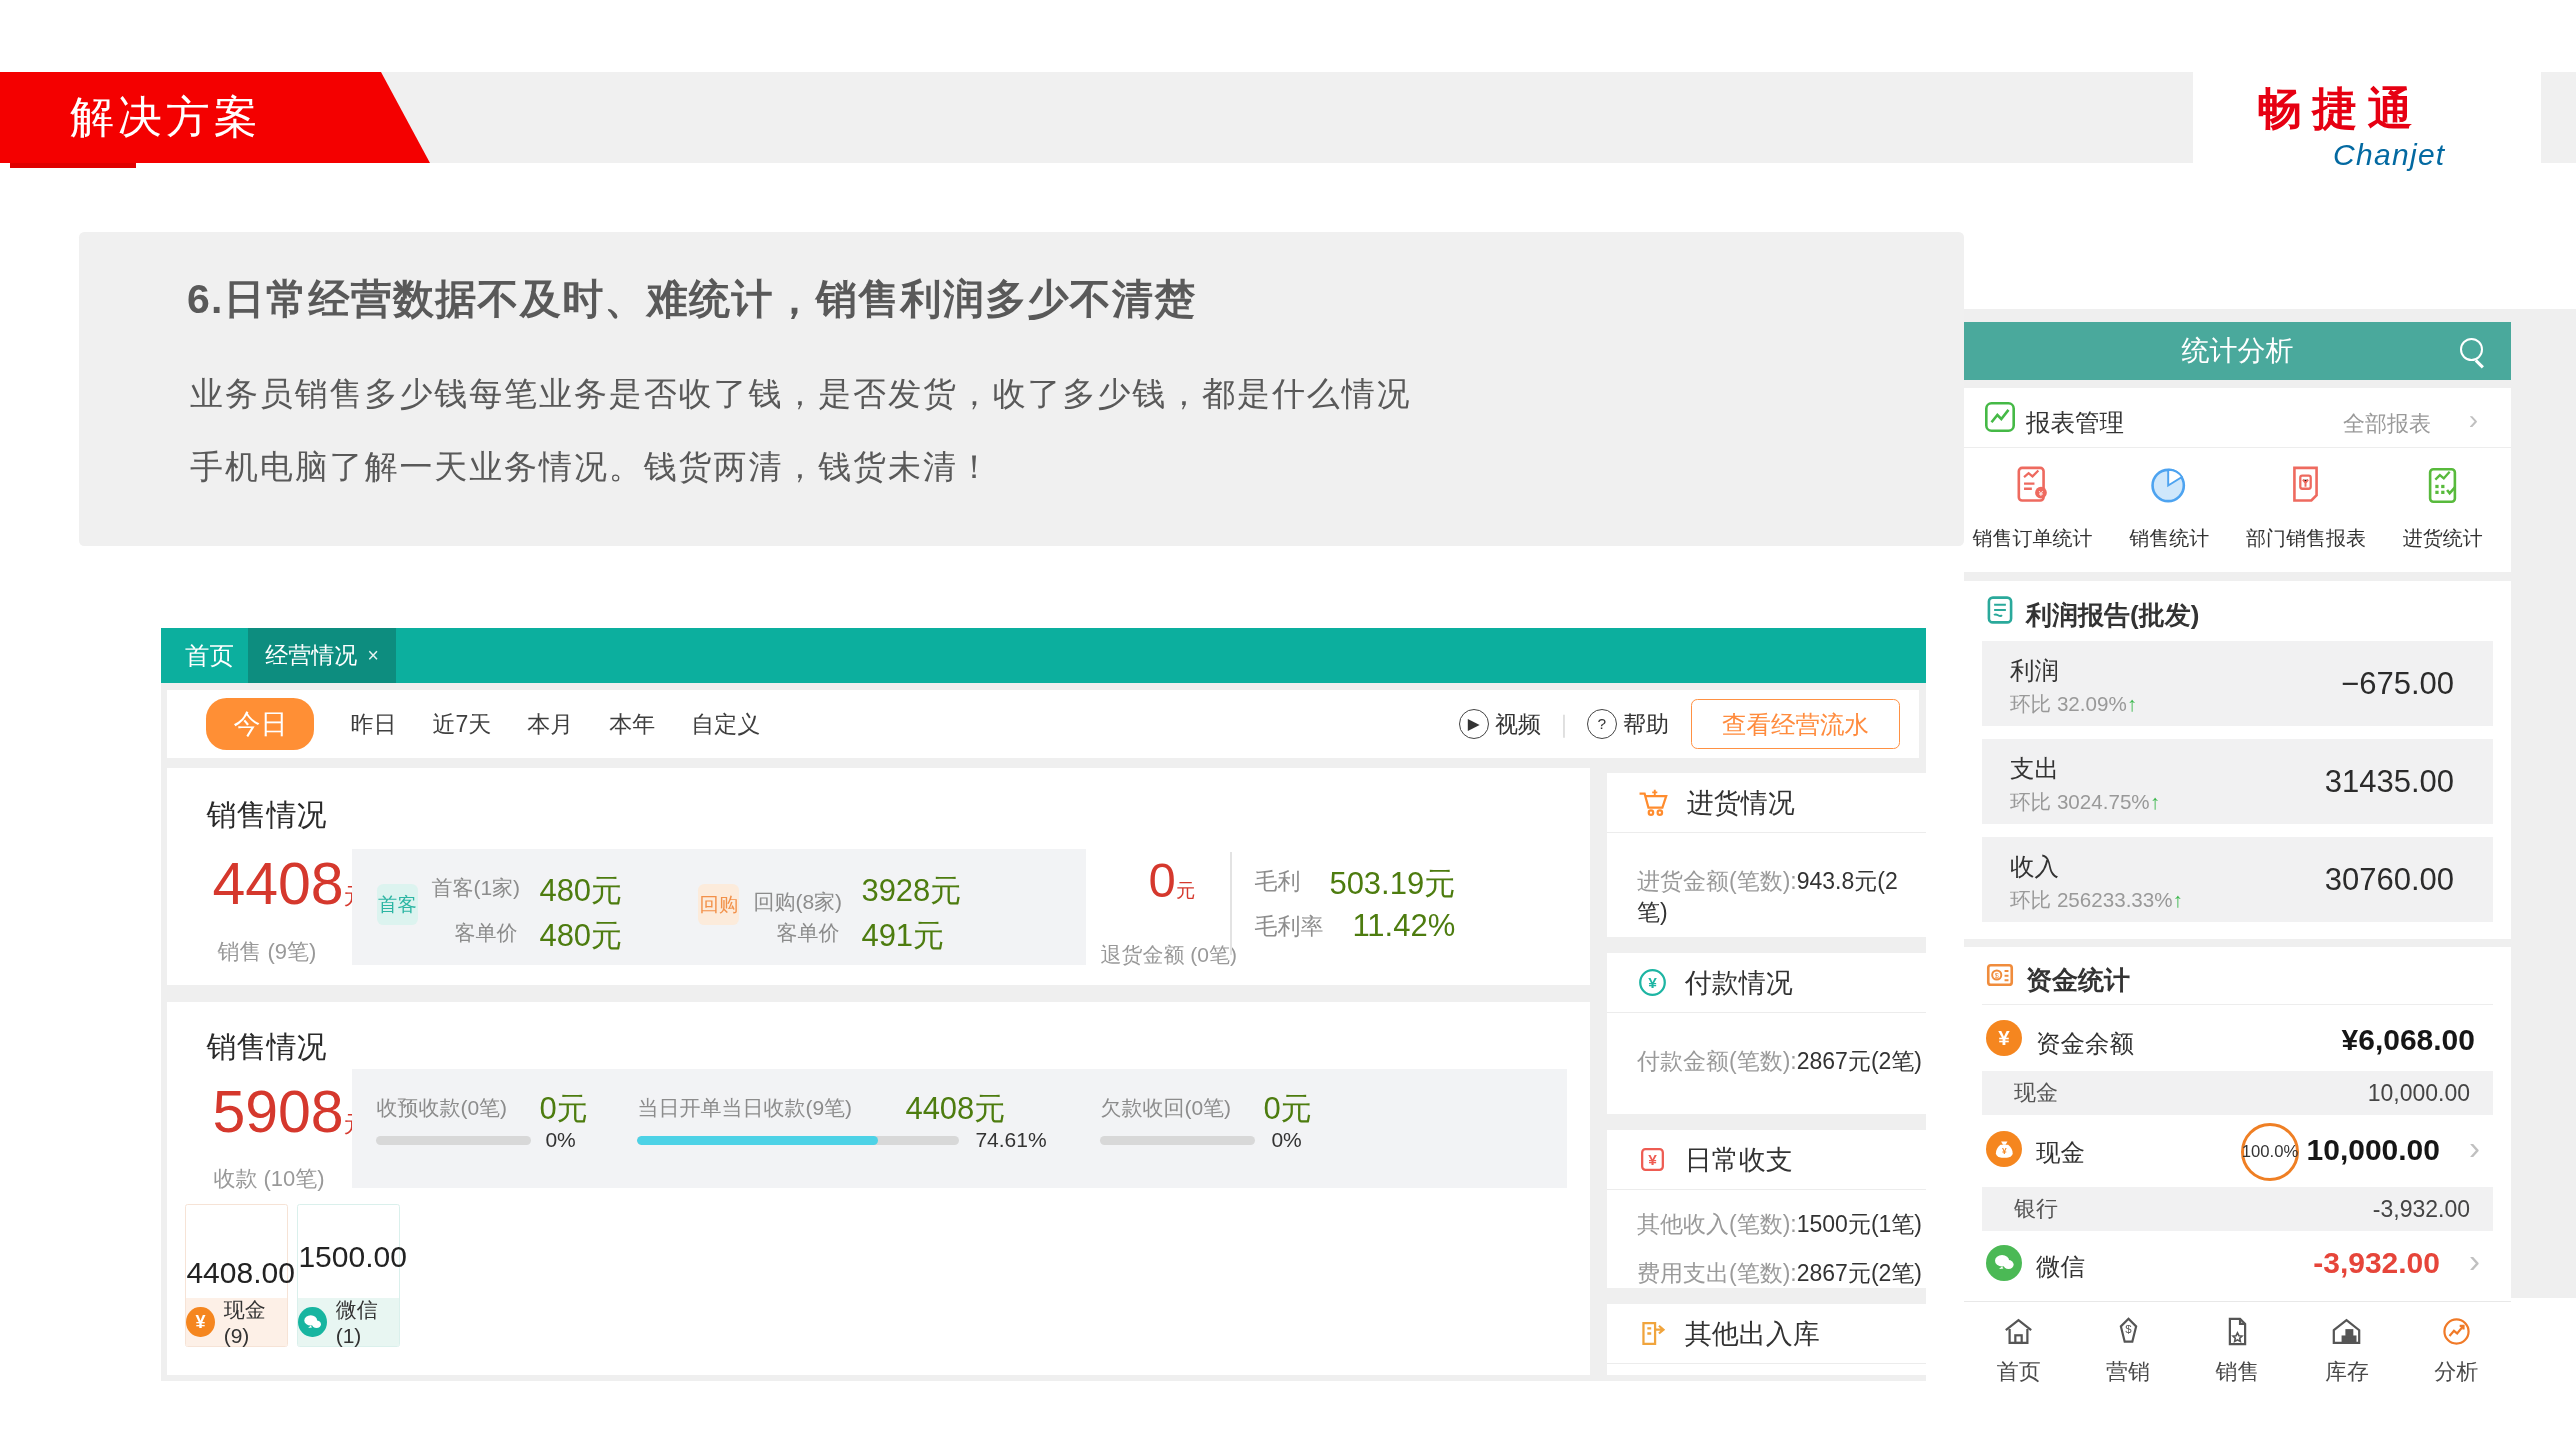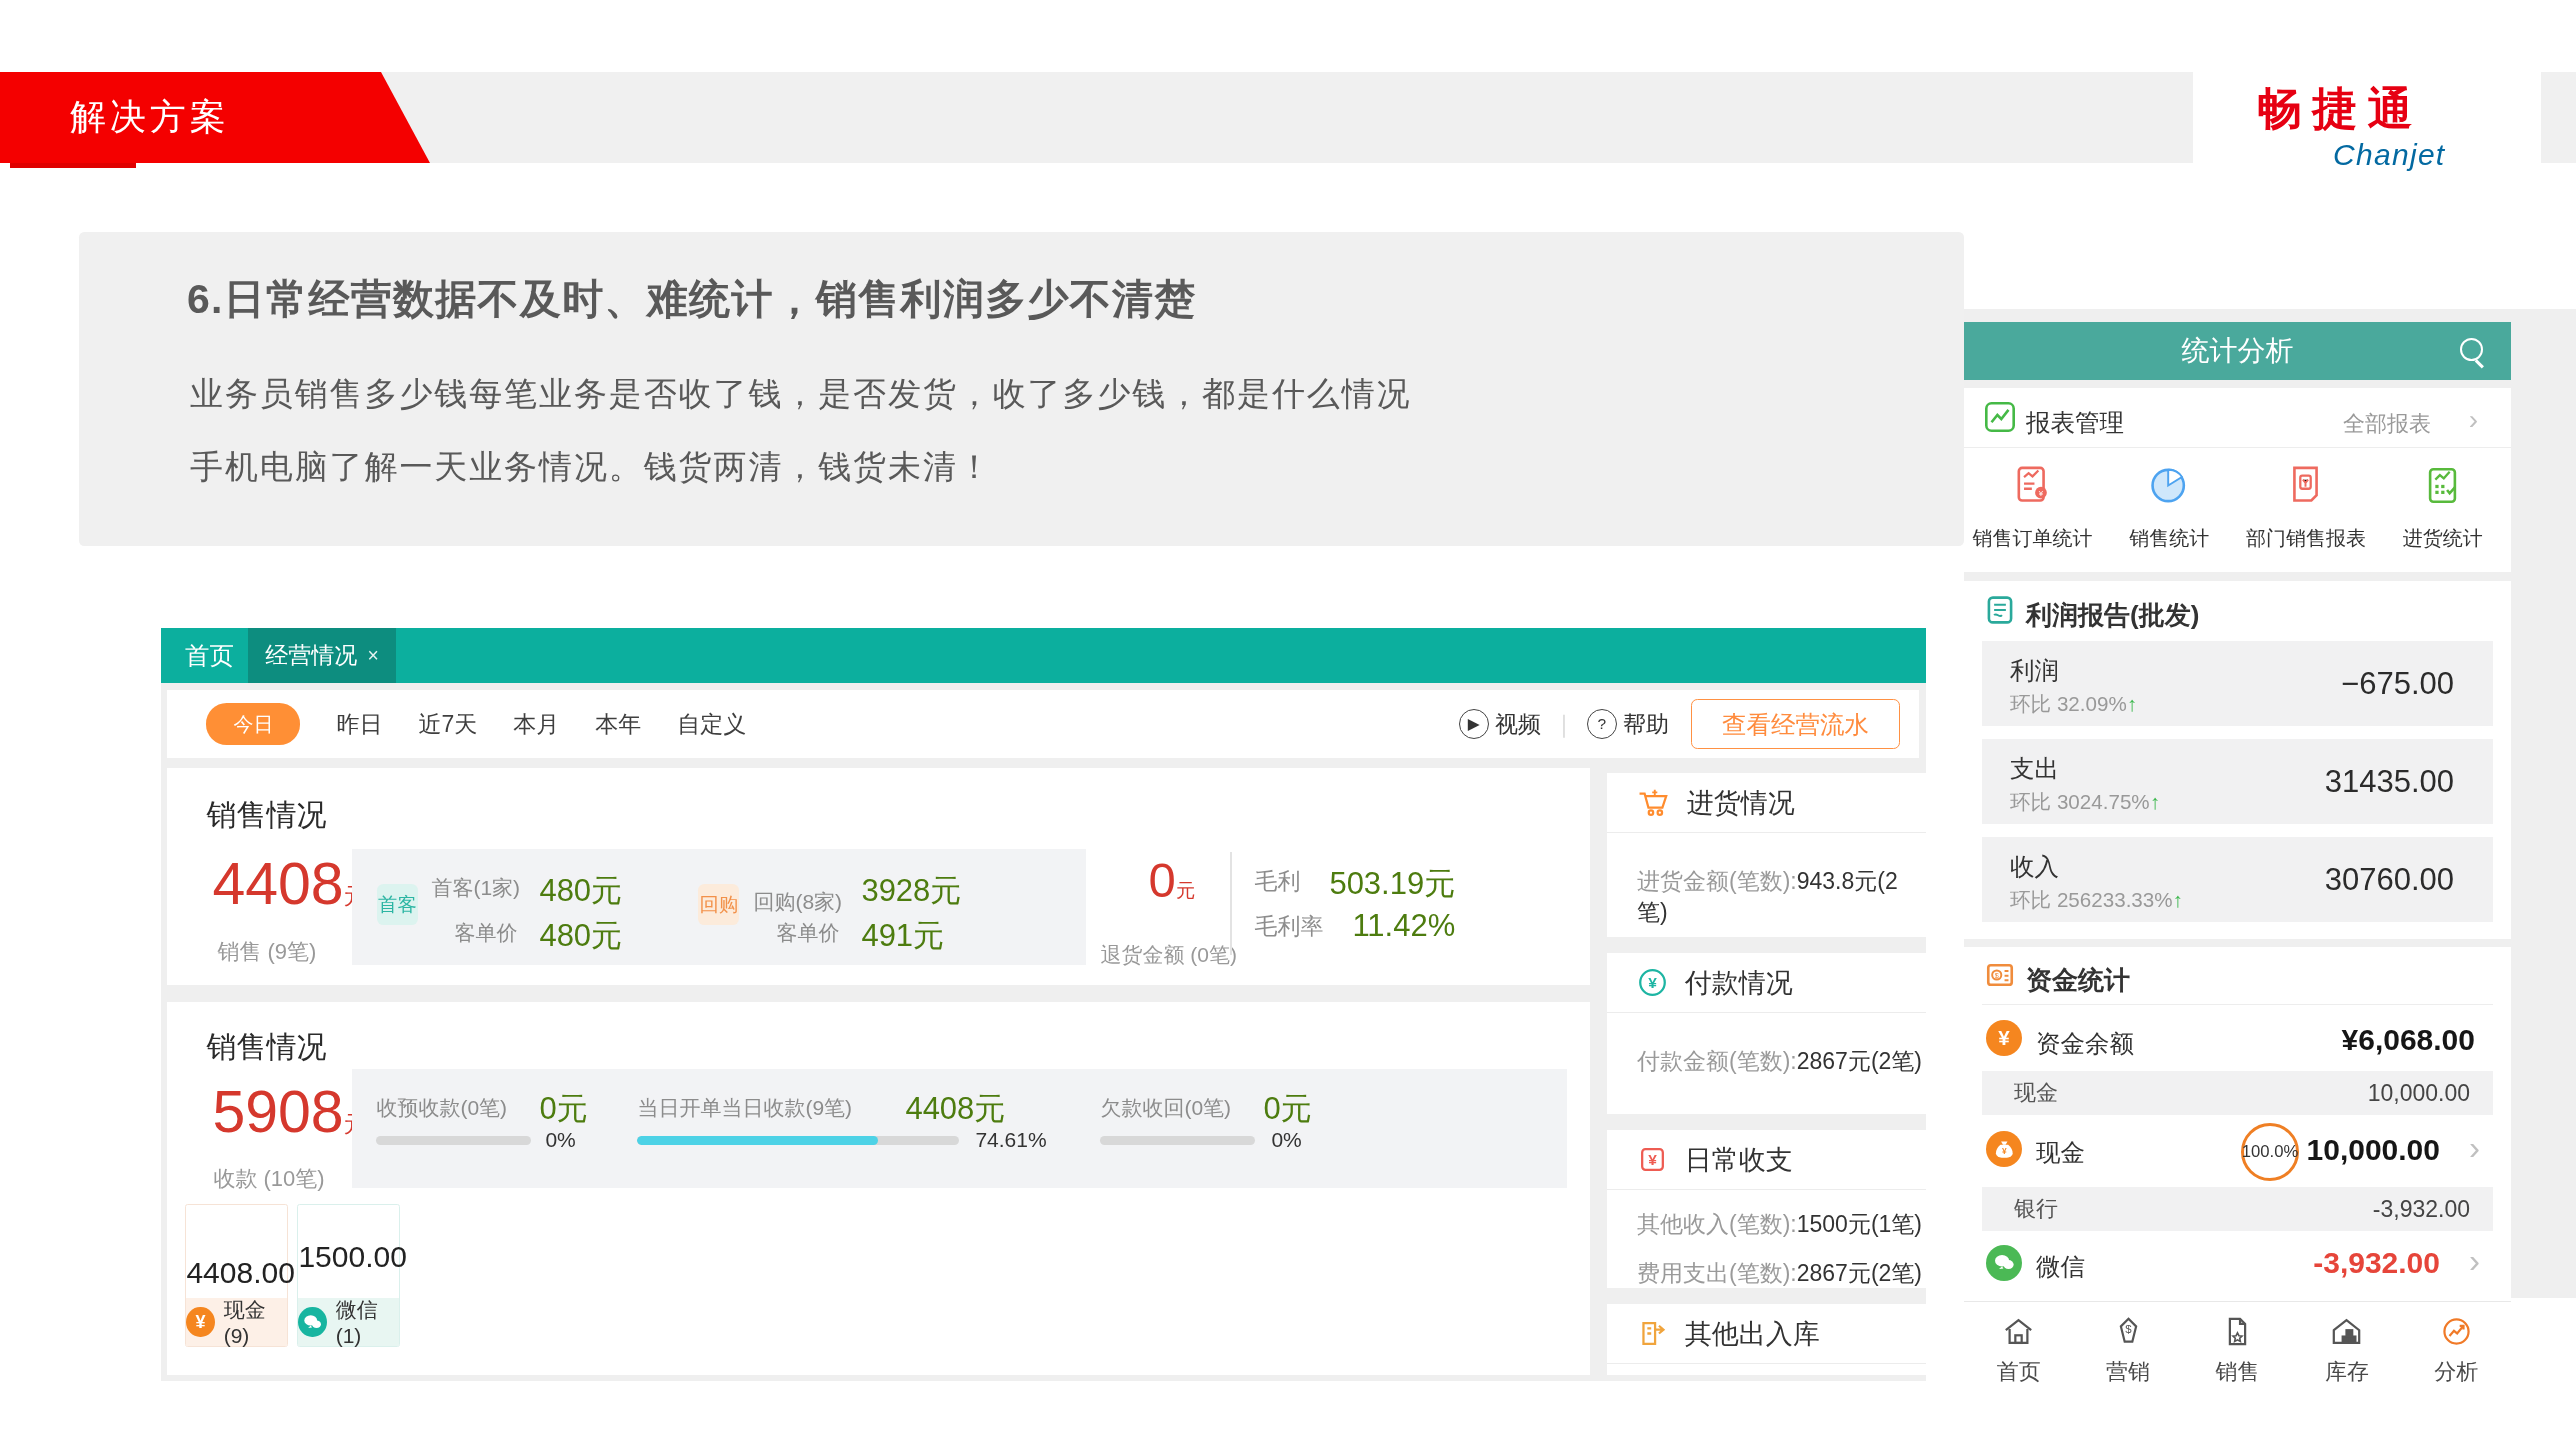--- a/index.html
+++ b/index.html
@@ -8,37 +8,37 @@
     font-family:"Liberation Sans","DejaVu Sans",sans-serif;color:#333;overflow:hidden;
   }
   .abs{position:absolute;}
   
   .band{left:0;top:72px;width:2576px;height:91px;background:#f0f0f0;}
   .logo-gap{left:2193px;top:72px;width:348px;height:91px;background:#ffffff;}
   .banner{
     left:0;top:72px;width:430px;height:91px;background:#f40000;
     clip-path:polygon(0 0,381px 0,430px 100%,0 100%);
     display:flex;align-items:center;padding-left:70px;box-sizing:border-box;
-    color:#fff;font-size:36px;letter-spacing:3.9px;
+    color:#fff;font-size:44px;letter-spacing:3.9px;
   }
   .banner-fold{left:10.3px;top:163px;width:126px;height:5.2px;background:#df0000;}
   .brand{left:2257px;top:79px;width:270px;}
   .brand-name{font-size:45px;font-weight:bold;color:#e60012;letter-spacing:10.3px;}
   .brand-sub{font-size:30px;font-style:italic;color:#0369a1;margin:-1.3px 0 0 76px;letter-spacing:1.3px;}
   
   .intro{left:79px;top:232px;width:1885px;height:314px;background:#f0f0f0;border-radius:5.2px;}
   .intro-title{left:108px;top:40px;font-size:41px;font-weight:bold;color:#595959;letter-spacing:1.3px;}
   .intro-line{left:111px;font-size:33px;color:#595959;letter-spacing:1.9px;}
   
   .dash{left:161px;top:628px;width:1765px;height:753px;background:#efefef;}
   .dash-topbar{left:0;top:0;width:1765px;height:55px;background:#0caf9e;}
   .tab-home{left:13px;top:0;width:71px;height:55px;display:flex;align-items:center;justify-content:center;color:#fff;font-size:24.5px;}
   .tab-active{left:87px;top:0;width:148px;height:55px;background:#0d8d7f;display:flex;align-items:center;justify-content:center;gap:10.3px;color:#fff;font-size:23px;}
   .toolbar{left:6.4px;top:62px;width:1752px;height:68px;background:#fff;display:flex;align-items:center;box-sizing:border-box;padding:0 19.3px 0 39px;}
-  .pill{background:#ff8f35;color:#fff;font-size:20px;border-radius:20.6px;padding:7.7px 27px;}
+  .pill{background:#ff8f35;color:#fff;font-size:27px;border-radius:20.6px;padding:7.7px 27px;}
   .filter{font-size:23px;color:#3f3f3f;margin-left:36px;}
   .tb-right{margin-left:auto;display:flex;align-items:center;font-size:23px;color:#333;}
   .mini-circle{display:inline-flex;align-items:center;justify-content:center;width:28px;height:28px;border:1.9px solid #444;border-radius:50%;font-size:15.5px;margin-right:6.4px;}
   .tb-sep{color:#d5d5d5;margin:0 11.6px;}
   .flow-btn{margin-left:22px;border:1.9px solid #ff9143;border-radius:6.4px;color:#ff8b3d;font-size:24.5px;padding:7.7px 30px;background:#fff;}
   .block{background:#fff;}
   .sec-heading{font-size:30px;color:#2b2b2b;}
   .big-num{font-size:59px;color:#d5382d;}
   .big-unit{font-size:23px;color:#d5382d;}
   .sub-gray{font-size:22px;color:#999;}

